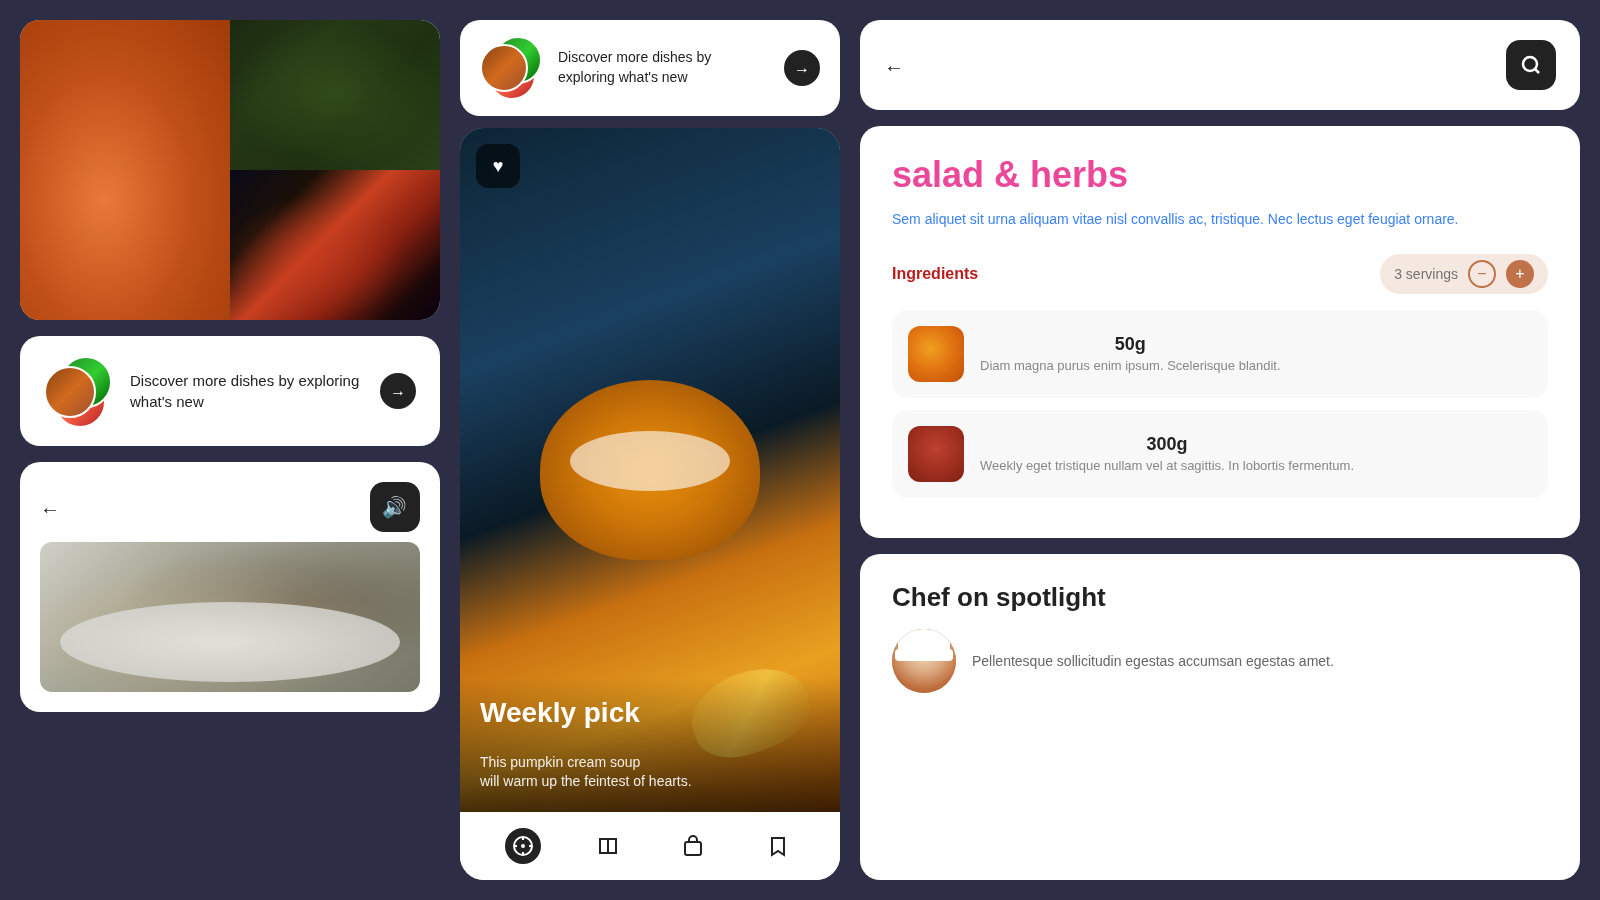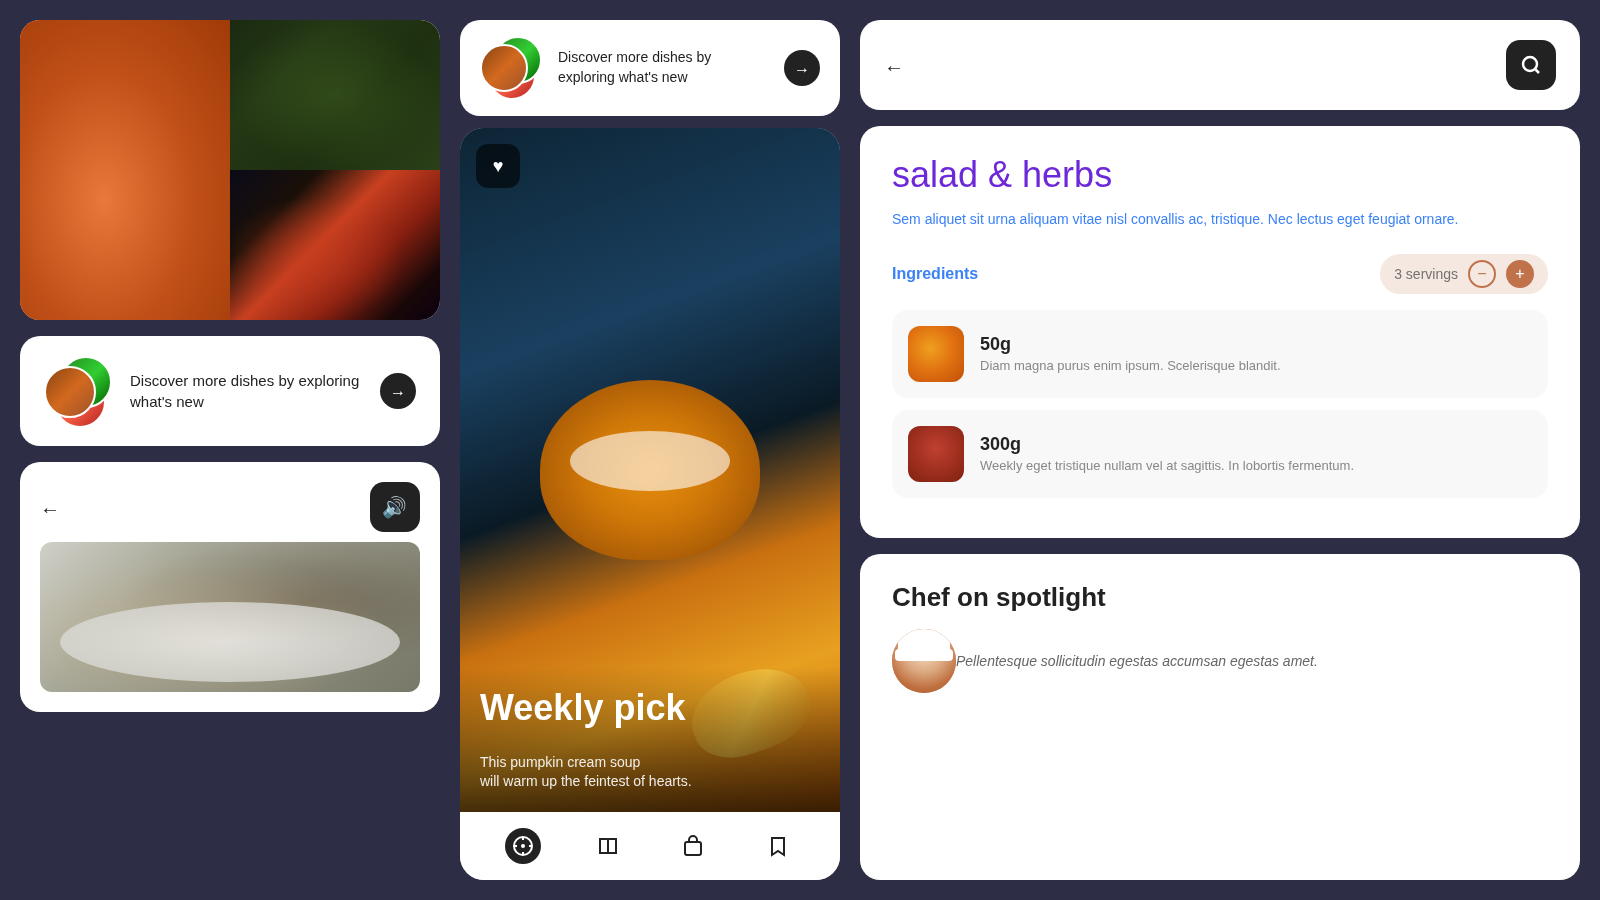--- a/index.html
+++ b/index.html
@@ -216,21 +216,21 @@
       position: absolute;
       bottom: 0;
       left: 0;
       right: 0;
       padding: 20px;
       background: linear-gradient(transparent, rgba(0,0,0,0.7));
       z-index: 10;
     }
 
     .weekly-pick-label {
-      font-size: 36px;
+      font-size: 28px;
       font-weight: 800;
       color: #fff;
       margin-bottom: 6px;
     }
 
     .weekly-pick-desc {
       font-size: 14px;
       color: rgba(255,255,255,0.9);
       line-height: 1.4;
       margin-top: 24px;
@@ -270,43 +270,43 @@
 
     .recipe-card {
       background: #fff;
       border-radius: 20px;
       padding: 28px 32px;
       flex: 0 0 auto;
     }
 
     .recipe-title {
       font-size: 36px;
-      font-weight: 400;
-      color: #6d28d9;
+      font-weight: 700;
+      color: #ec4899;
       margin-bottom: 12px;
     }
 
     .recipe-desc {
       font-size: 14px;
       color: #3b82f6;
       line-height: 1.6;
       margin-bottom: 24px;
     }
 
     .ingredients-row {
       display: flex;
       align-items: center;
       justify-content: space-between;
       margin-bottom: 16px;
     }
 
     .ingredients-label {
       font-size: 16px;
       font-weight: 700;
-      color: #3b82f6;
+      color: #b91c1c;
     }
 
     .servings-control {
       display: flex;
       align-items: center;
       gap: 10px;
       background: #f5e8e0;
       border-radius: 24px;
       padding: 6px 14px;
     }
@@ -363,20 +363,21 @@
     .octopus-icon {
       background: radial-gradient(circle at 50% 40%, #c04030 0%, #a03020 50%, #802010 100%);
       width: 100%;
       height: 100%;
     }
 
     .ingredient-amount {
       font-size: 18px;
       font-weight: 700;
       color: #222;
+      text-align: center;
     }
 
     .ingredient-desc {
       font-size: 13px;
       color: #888;
       line-height: 1.4;
       margin-top: 2px;
     }
 
     .chef-card {
@@ -389,21 +390,21 @@
     .chef-title {
       font-size: 26px;
       font-weight: 800;
       color: #222;
       margin-bottom: 16px;
     }
 
     .chef-row {
       display: flex;
       align-items: center;
-      font-style: italic;
+      gap: 16px;
     }
 
     .chef-avatar {
       width: 64px;
       height: 64px;
       border-radius: 50%;
       overflow: hidden;
       flex-shrink: 0;
       background: radial-gradient(circle at 50% 40%, #e8d0b0 0%, #d4b090 40%, #c09070 70%, #a07050 100%);
     }

